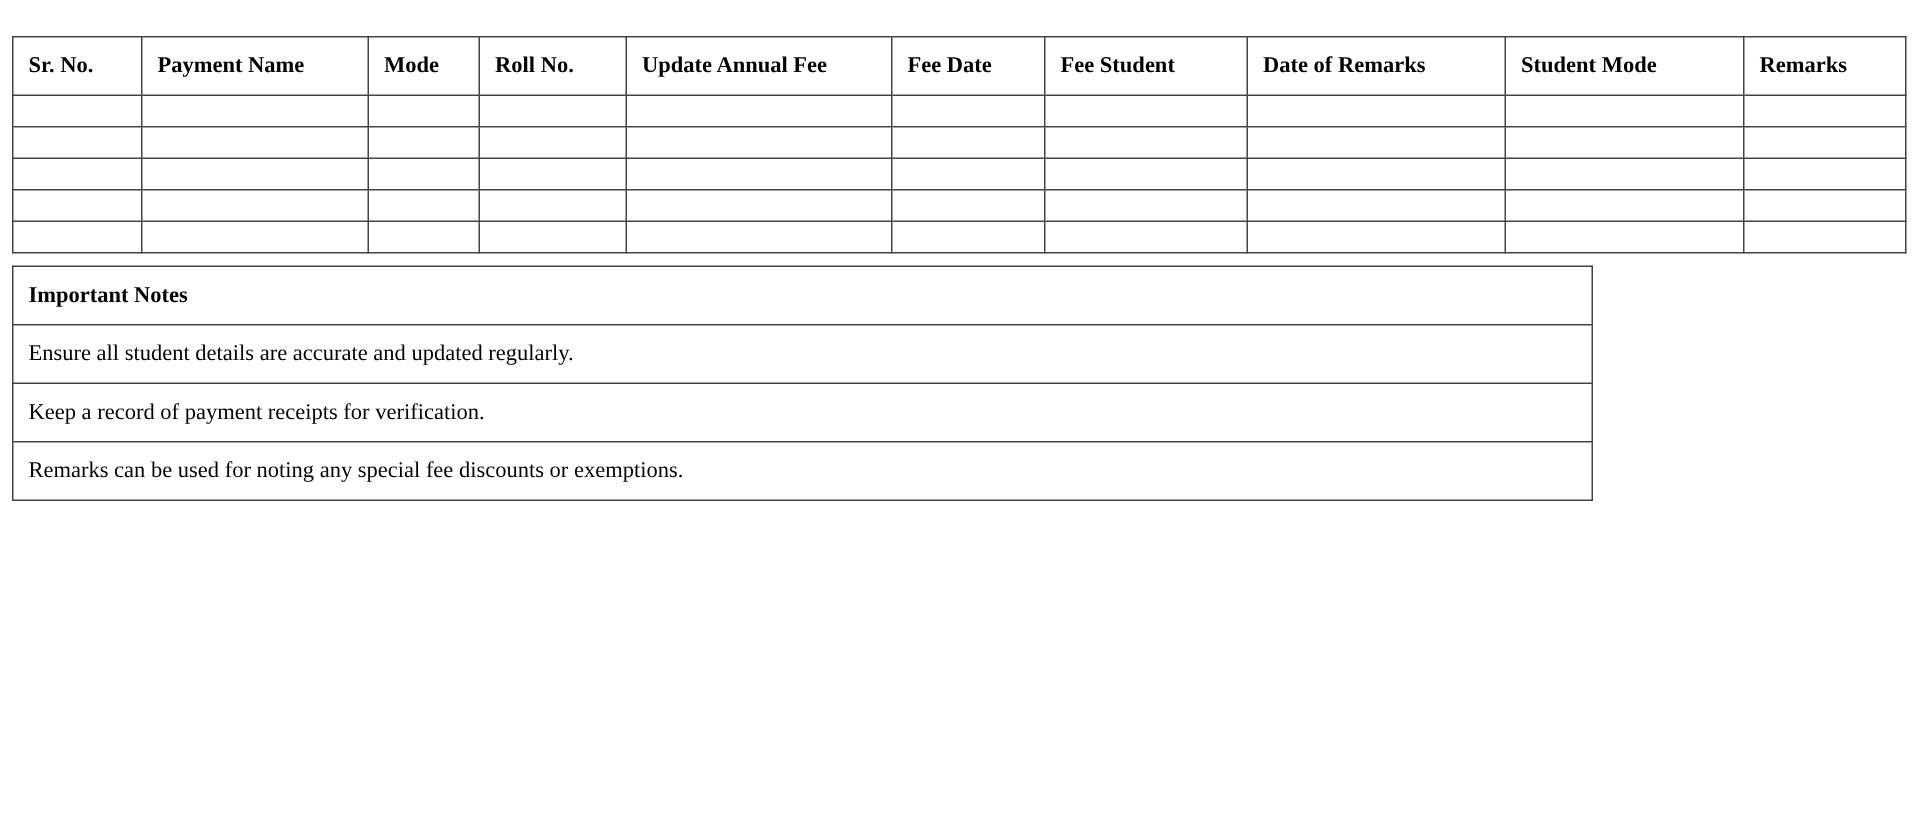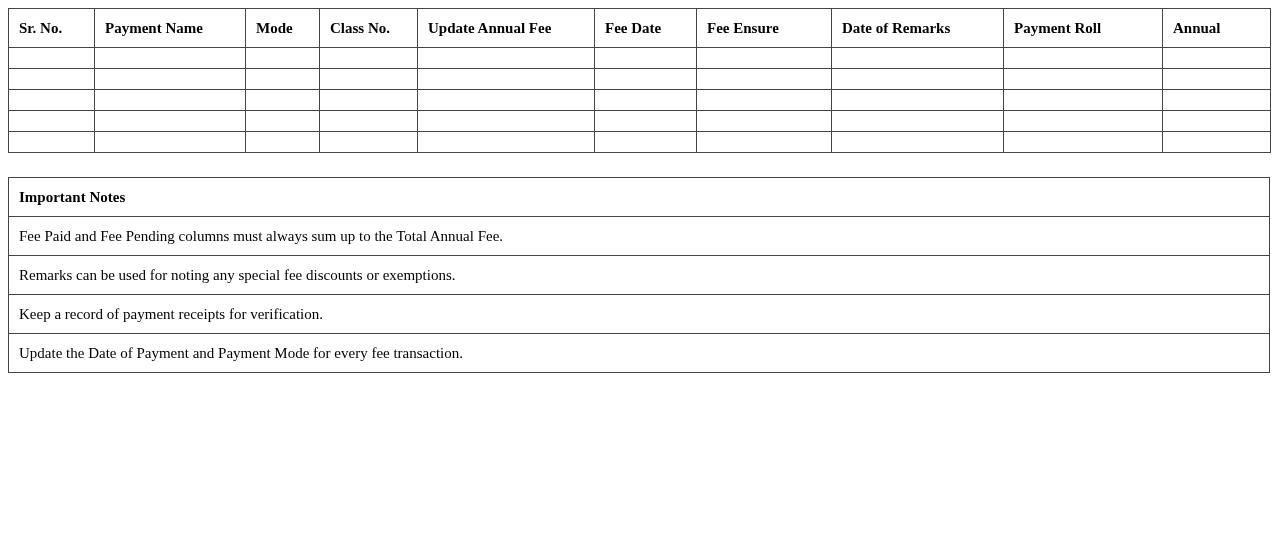--- a/index.html
+++ b/index.html
@@ -1,22 +1,22 @@
 <!DOCTYPE html>
 <html><head>
 <meta charset="utf-8">
 <style>
   html, body { margin: 0; padding: 0; background: #ffffff; }
   body { width: 1278px; height: 550px; position: relative; font-family: "Liberation Serif", "DejaVu Serif", serif; color: #000; }
   table { border-collapse: collapse; position: absolute; left: 8px; table-layout: fixed; }
   td, th { border: 1px solid #444; padding: 0 10px; text-align: left; }
-  #fee-table { top: 8px; width: 1262px; }
+  #fee-table { top: 24px; width: 1262px; }
   #fee-table th { height: 38px; font-size: 15px; font-weight: bold; vertical-align: middle; }
   #fee-table td { height: 20px; }
-  #notes-table { top: 177px; width: 1262px; }
+  #notes-table { top: 177px; width: 1054px; }
   #notes-table td { height: 38px; font-size: 15px; }
   #notes-table td.title { font-weight: bold; }
 </style>
 </head>
 <body>
 
 <table id="fee-table">
   <colgroup>
     <col style="width:86px">
       <col style="width:151px">
@@ -27,27 +27,27 @@
       <col style="width:135px">
       <col style="width:172px">
       <col style="width:159px">
       <col style="width:108px">
   </colgroup>
   <thead>
     <tr>
       <th>Sr. No.</th>
       <th>Payment Name</th>
       <th>Mode</th>
-      <th>Class No.</th>
+      <th>Roll No.</th>
       <th>Update Annual Fee</th>
       <th>Fee Date</th>
-      <th>Fee Ensure</th>
+      <th>Fee Student</th>
       <th>Date of Remarks</th>
-      <th>Payment Roll</th>
-      <th>Annual</th>
+      <th>Student Mode</th>
+      <th>Remarks</th>
     </tr>
   </thead>
   <tbody>
     <tr>
       <td></td>
       <td></td>
       <td></td>
       <td></td>
       <td></td>
       <td></td>
@@ -106,25 +106,22 @@
     </tr>
   </tbody>
 </table>
 
 <table id="notes-table">
   <tbody>
     <tr>
       <td class="title">Important Notes</td>
     </tr>
     <tr>
-      <td>Fee Paid and Fee Pending columns must always sum up to the Total Annual Fee.</td>
-    </tr>
-    <tr>
-      <td>Remarks can be used for noting any special fee discounts or exemptions.</td>
+      <td>Ensure all student details are accurate and updated regularly.</td>
     </tr>
     <tr>
       <td>Keep a record of payment receipts for verification.</td>
     </tr>
     <tr>
-      <td>Update the Date of Payment and Payment Mode for every fee transaction.</td>
+      <td>Remarks can be used for noting any special fee discounts or exemptions.</td>
     </tr>
   </tbody>
 </table>
 
 </body></html>

